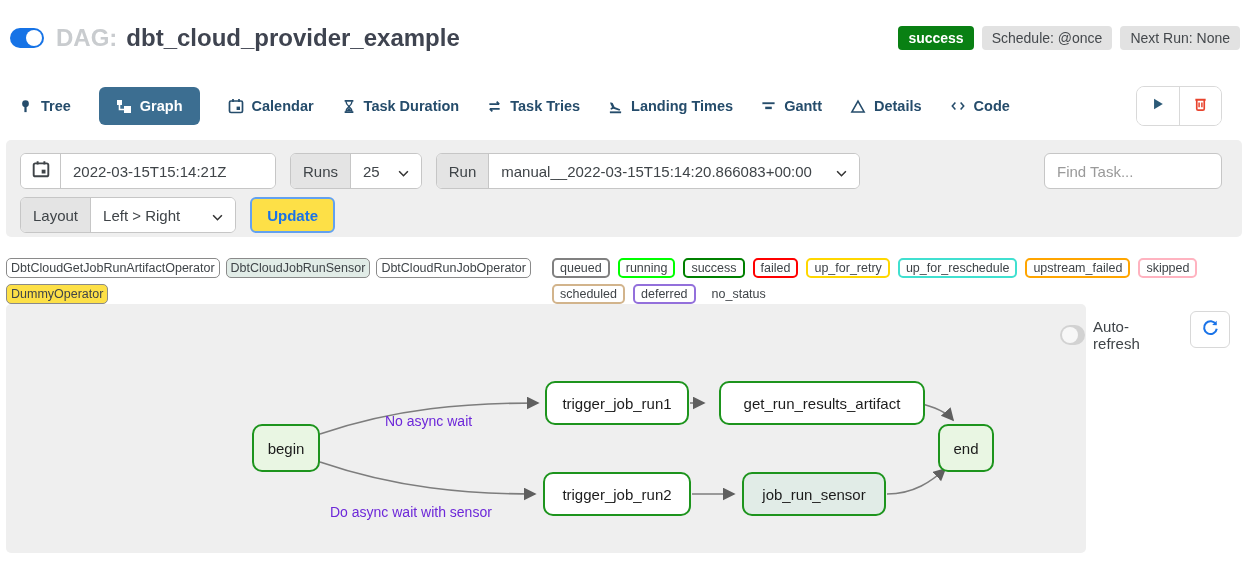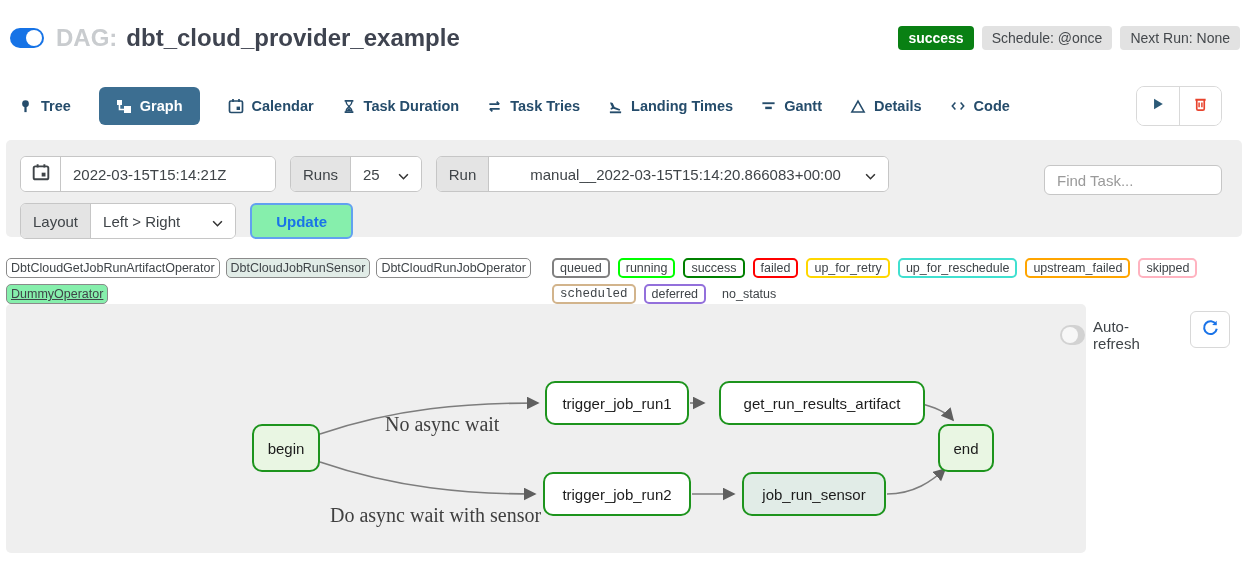--- a/index.html
+++ b/index.html
@@ -43,25 +43,25 @@
   .igroup { display:flex; align-items:stretch; height:36px; border:1px solid #c6c6c6;
     border-radius:6px; overflow:hidden; background:#fff; margin-right:14px; }
   .ig-label { display:flex; align-items:center; padding:0 12px; background:#e4e4e4;
     border-right:1px solid #c6c6c6; font-size:15px; color:#3f4448; }
   .ig-input { border:none; outline:none; font-size:15px; color:#3f4448;
     padding:0 12px; font-family:"Liberation Sans", sans-serif; background:#fff; }
   .ig-select { display:flex; align-items:center; gap:18px; padding:0 12px;
     font-size:15px; color:#3f4448; cursor:pointer; background:#fff; }
   .icon-seg { display:flex; align-items:center; justify-content:center; width:40px;
     background:#fff; border-right:1px solid #c6c6c6; }
-  .find-task { margin-left:auto; margin-right:6px; width:178px; height:30px;
+  .find-task { margin-left:auto; margin-right:6px; width:178px; height:36px;
     border:1px solid #c6c6c6; border-radius:6px; padding:0 12px; font-size:15px;
-    font-family:"Liberation Sans", sans-serif; color:#3f4448; outline:none;margin-top:12px; }
+    font-family:"Liberation Sans", sans-serif; color:#3f4448; outline:none; }
   .find-task::placeholder { color:#9a9a9a; }
-  .update-btn { height:36px; padding:0 24px; background:#86efac; color:#1a73e8;
+  .update-btn { height:36px; padding:0 15px; background:#fde047; color:#1a73e8;
     border:2px solid #62a1f0; border-radius:6px; font-size:15px; font-weight:600;
     cursor:pointer; font-family:"Liberation Sans", sans-serif; }
 
   
   .legend { position:absolute; left:6px; top:258px; right:6px; }
   .ops { position:absolute; left:0; top:0; width:545px; display:flex; flex-wrap:wrap;
     gap:6px; }
   .op-badge { border:1px solid #8a8a8a; border-radius:5px; padding:2px 4px;
     font-size:12.5px; color:#3f4448; background:#fff; white-space:nowrap; cursor:pointer; }
   .states { position:absolute; left:546px; top:0; width:700px; display:flex;
@@ -87,21 +87,21 @@
   .edges { position:absolute; left:0; top:0; width:1236px; height:249px; }
   .node { position:absolute; display:flex; align-items:center; justify-content:center;
     border:2.5px solid #1d941d; border-radius:10px; background:#ffffff;
     font-size:15px; color:#1c1c1c; cursor:pointer; white-space:nowrap; }
   .n-begin  { left:246px; top:120px; width:68px;  height:48px; }
   .n-run1   { left:539px; top:77px;  width:144px; height:44px; }
   .n-artifact{ left:705px; top:77px; width:206px; height:44px;margin-left:8px; }
   .n-end    { left:932px; top:120px; width:56px;  height:48px; }
   .n-run2   { left:537px; top:168px; width:148px; height:44px; }
   .n-sensor { left:736px; top:168px; width:144px; height:44px; }
-  .edge-label { position:absolute; font-size:20px; color:#404040; white-space:nowrap;font-family:Liberation Serif, serif; }
+  .edge-label { position:absolute; font-size:14px; color:#6d28d9; white-space:nowrap; }
   .el-0 { left:379px; top:109px; }
   .el-1 { left:324px; top:200px; }
 </style>
 </head>
 <body>
 
 <div class="page">
 
   <div class="header">
     <div class="toggle">
@@ -231,21 +231,21 @@
         <div class="ig-select">
           <span>25</span>
           <span><svg width="11" height="7" viewBox="0 0 12 8">
                 <path d="M1 1.5 L6 6.5 L11 1.5" fill="none" stroke="#333" stroke-width="1.8"></path>
               </svg></span>
         </div>
       </div>
       <div class="igroup">
         <div class="ig-label">Run</div>
         <div class="ig-select">
-          <span style="padding-right:6px;margin-left:29px;">manual__2022-03-15T15:14:20.866083+00:00</span>
+          <span style="padding-right:6px;">manual__2022-03-15T15:14:20.866083+00:00</span>
           <span><svg width="11" height="7" viewBox="0 0 12 8">
                 <path d="M1 1.5 L6 6.5 L11 1.5" fill="none" stroke="#333" stroke-width="1.8"></path>
               </svg></span>
         </div>
       </div>
       <input class="find-task" placeholder="Find Task..." style="">
     </div>
     <div class="frow">
       <div class="igroup">
         <div class="ig-label">Layout</div>
@@ -258,32 +258,32 @@
       </div>
       <button class="update-btn">Update</button>
     </div>
   </div>
 
   <div class="legend">
     <div class="ops">
       <span class="op-badge" style="background-color: rgb(255, 255, 255);">DbtCloudGetJobRunArtifactOperator</span>
       <span class="op-badge" style="background-color: rgb(225, 236, 231);">DbtCloudJobRunSensor</span>
       <span class="op-badge" style="background-color: rgb(255, 255, 255);">DbtCloudRunJobOperator</span>
-      <span class="op-badge" style="background-color: #86efac; text-decoration: underline;">DummyOperator</span>
+      <span class="op-badge" style="background-color: #fde047;">DummyOperator</span>
     </div>
     <div class="states">
       <span class="state-badge" style="border-color: rgb(128, 128, 128);">queued</span>
       <span class="state-badge" style="border-color: rgb(0, 255, 0);">running</span>
       <span class="state-badge" style="border-color: rgb(0, 128, 0);">success</span>
       <span class="state-badge" style="border-color: rgb(255, 0, 0);">failed</span>
       <span class="state-badge" style="border-color: rgb(255, 215, 0);">up_for_retry</span>
       <span class="state-badge" style="border-color: rgb(64, 224, 208);">up_for_reschedule</span>
       <span class="state-badge" style="border-color: rgb(255, 165, 0);">upstream_failed</span>
       <span class="state-badge" style="border-color: rgb(255, 179, 192);">skipped</span>
-      <span class="state-badge" style="border-color: rgb(210, 180, 140); font-family: Liberation Mono, monospace;">scheduled</span>
+      <span class="state-badge" style="border-color: rgb(210, 180, 140);">scheduled</span>
       <span class="state-badge noborder" style="order:2;">no_status</span>
       <span class="state-badge" style="order: 1; border-color: rgb(147, 112, 219);">deferred</span>
     </div>
   </div>
 
   <div class="graph-panel">
     <svg class="edges" width="1236" height="249" viewBox="0 0 1236 249">
       <defs>
         <marker id="arrow" markerWidth="9" markerHeight="9" refX="7" refY="4" orient="auto">
           <path d="M0,0 L8,4 L0,8 Z" fill="#5f5f5f"></path>

